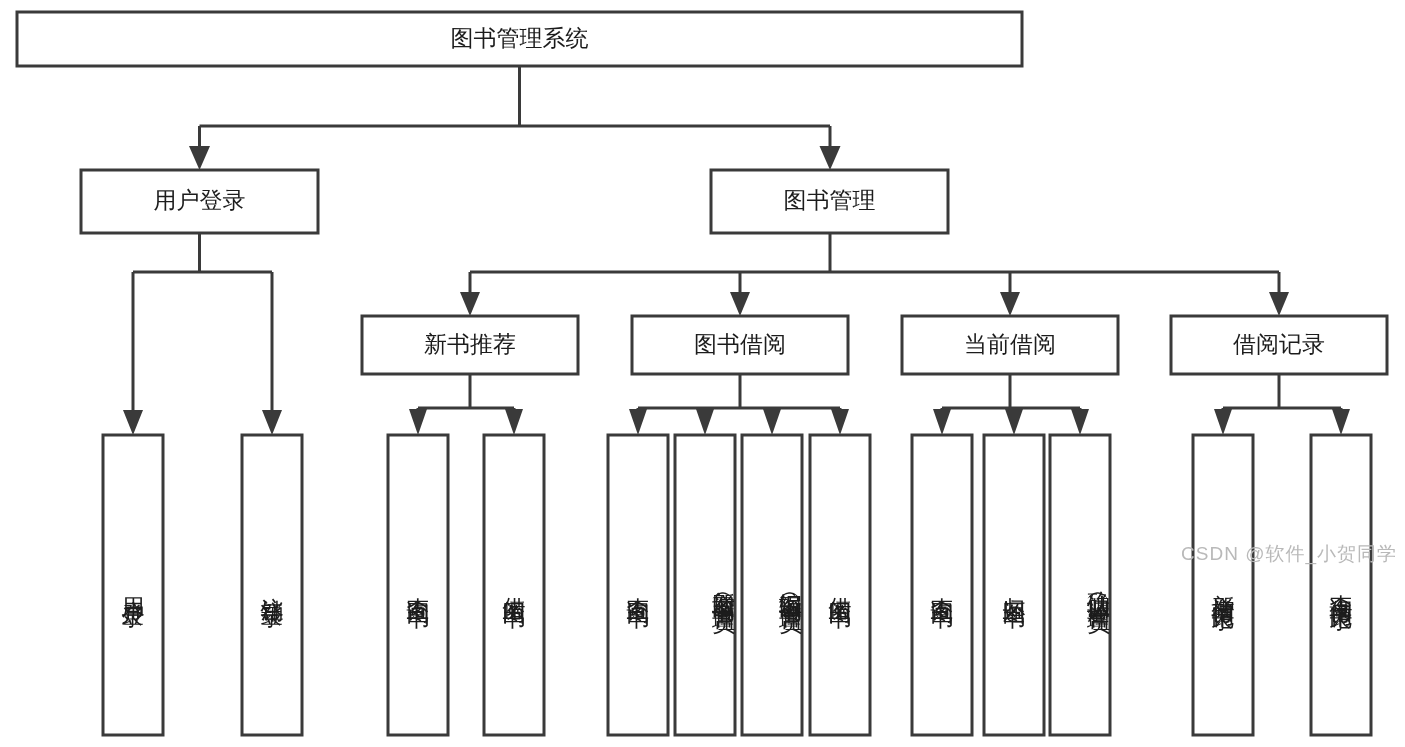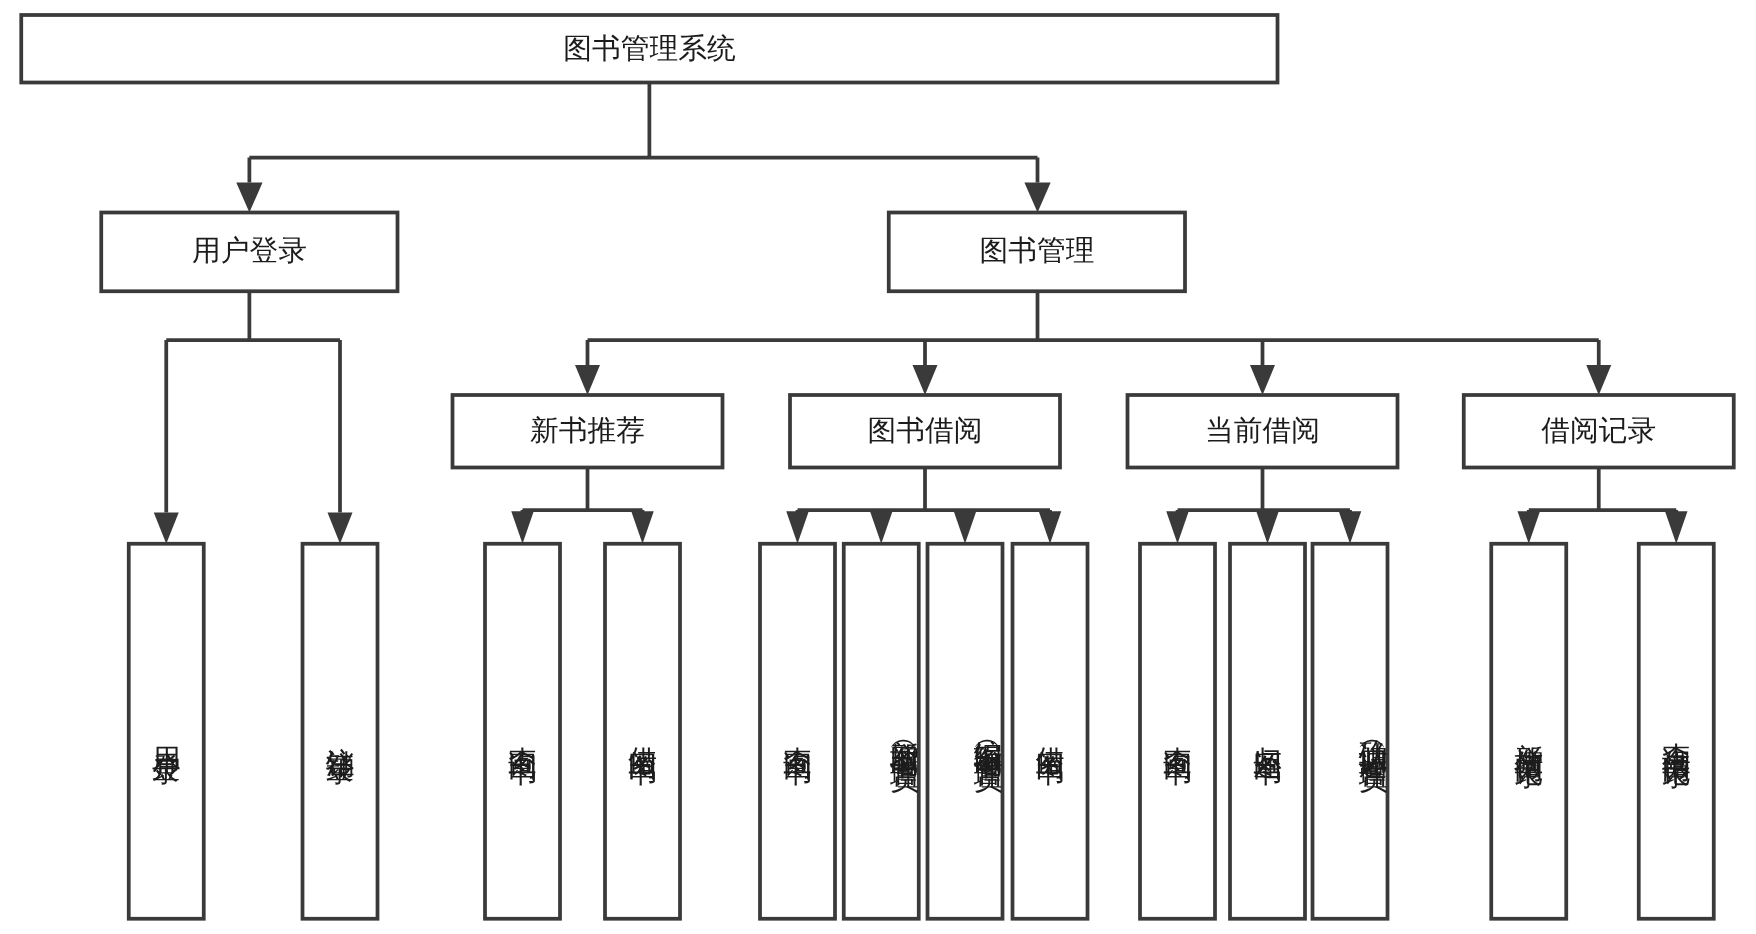--- a/index.html
+++ b/index.html
@@ -180,14 +180,15 @@
   <div class="vwrap center" style="left:608px;top:435px;width:60px;height:300px;">查询图书</div>
   <div class="vwrap top" style="left:675px;top:440px;width:60px;height:292px;">新增图书（管理员）</div>
   <div class="vwrap top" style="left:742px;top:440px;width:60px;height:292px;">编辑图书（管理员）</div>
   <div class="vwrap center" style="left:810px;top:435px;width:60px;height:300px;">借阅图书</div>
   <div class="vwrap center" style="left:912px;top:435px;width:60px;height:300px;">查询图书</div>
   <div class="vwrap center" style="left:984px;top:435px;width:60px;height:300px;">归还图书</div>
   <div class="vwrap top" style="left:1050px;top:440px;width:60px;height:292px;">确认归还（管理员）</div>
   <div class="vwrap center" style="left:1193px;top:435px;width:60px;height:300px;">新增借阅记录</div>
   <div class="vwrap center" style="left:1311px;top:435px;width:60px;height:300px;">查询借阅记录</div>
 
+  <div class="watermark">CSDN @软件_小贺同学</div>
 
 </div>
 
 </body></html>

